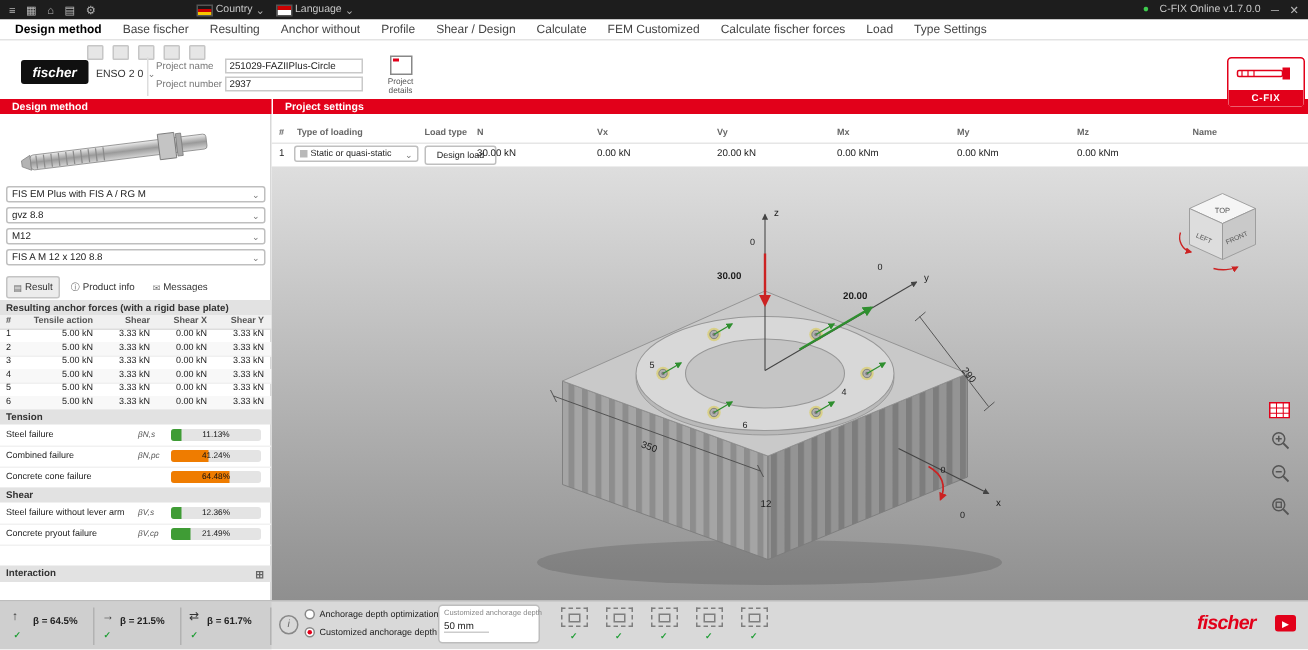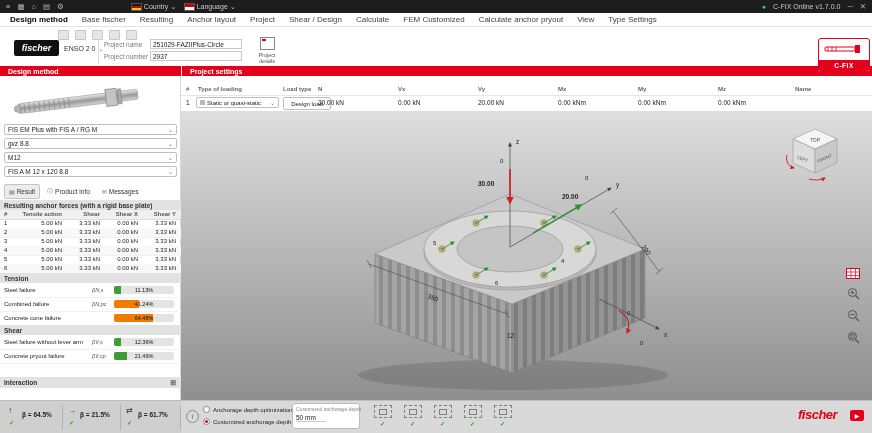--- a/index.html
+++ b/index.html
@@ -168,27 +168,27 @@
       <span>C-FIX Online v1.7.0.0</span>
       <span class="tb-icon">─</span>
       <span class="tb-icon">✕</span>
     </span>
   </div>
 
   <div class="menubar">
     <span class="menu-item active">Design method</span>
     <span class="menu-item">Base fischer</span>
     <span class="menu-item">Resulting</span>
-    <span class="menu-item">Anchor layout</span>
-    <span class="menu-item">Project</span>
+    <span class="menu-item">Anchor without</span>
+    <span class="menu-item">Profile</span>
     <span class="menu-item">Shear / Design</span>
     <span class="menu-item">Calculate</span>
     <span class="menu-item">FEM Customized</span>
-    <span class="menu-item">Calculate anchor pryout</span>
-    <span class="menu-item">View</span>
+    <span class="menu-item">Calculate fischer forces</span>
+    <span class="menu-item">Load</span>
     <span class="menu-item">Type Settings</span>
   </div>
 
   <div class="quick-icons">
     <span class="quick-icon"></span>
     <span class="quick-icon"></span>
     <span class="quick-icon"></span>
     <span class="quick-icon"></span>
     <span class="quick-icon"></span>
   </div>

